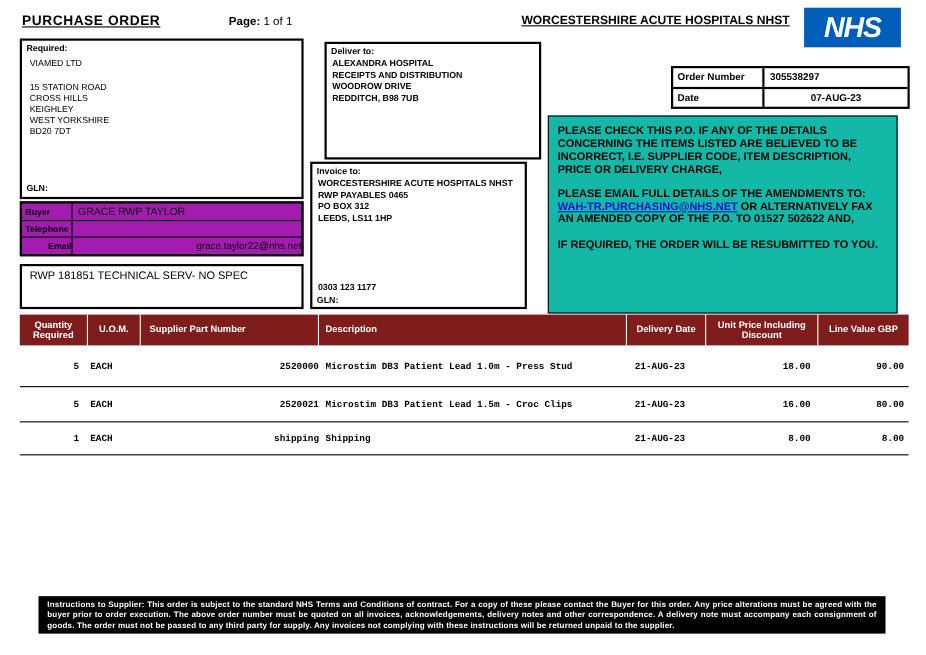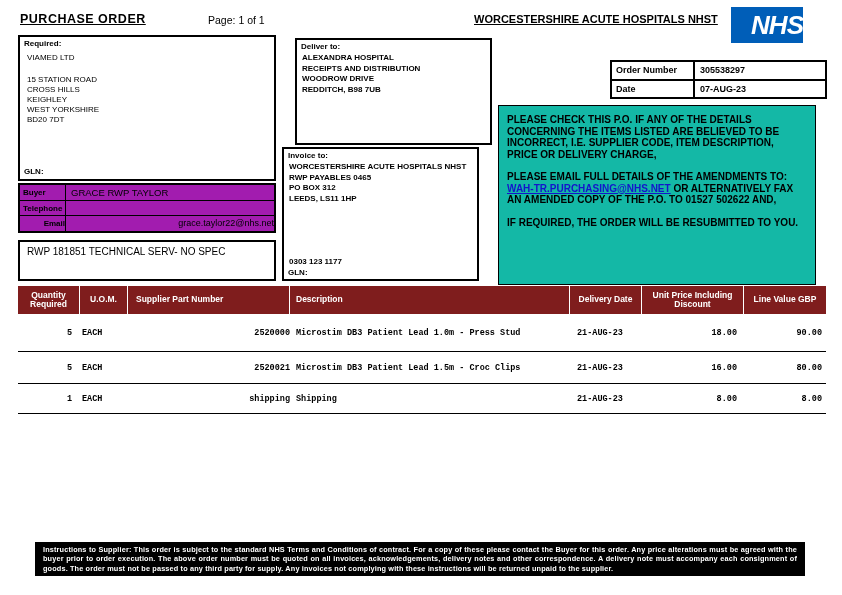--- a/index.html
+++ b/index.html
@@ -1,26 +1,26 @@
 <!DOCTYPE html>
 <html style="--nhs-blue: #005EB8; --link-blue: #1414CC;"><head>
 <meta charset="utf-8">
 <style>
   * { margin:0; padding:0; box-sizing:border-box; }
   html,body { background:#fff; }
   body { font-family:"Liberation Sans",sans-serif; color:#000; }
   #page { position:relative; width:842px; height:595px; background:#fff; overflow:hidden; }
   .abs { position:absolute; }
-  .b { font-weight:normal; }
+  .b { font-weight:bold; }
 
   .po-title { left:20px; top:12px; font-size:12.5px; font-weight:bold; letter-spacing:.5px; text-decoration:underline; }
   .page-line { left:208px; top:14px; font-size:10.5px; }
   .trust-name { left:474px; top:13px; font-size:11px; font-weight:bold; text-decoration:underline; }
-  .nhs-logo { left:731px; top:7px; width:72px; height:36px; background:var(--nhs-blue,#005EB8);
-              display:flex; align-items:center; justify-content:flex-end; }
+  .nhs-logo { left:731px; top:7px; width:88px; height:36px; background:var(--nhs-blue,#005EB8);
+              display:flex; align-items:center; justify-content:center; }
   .nhs-logo span { color:#fff; font-weight:bold; font-style:italic; font-size:26px; letter-spacing:-1px; }
 
   .box { position:absolute; border:2px solid #000; background:#fff; }
 
   .supplier-box { left:18px; top:35px; width:258px; height:146px; }
   .sup-label { position:absolute; left:4px; top:2px; font-size:8px; font-weight:bold; }
   .sup-name { position:absolute; left:7px; top:16px; font-size:8px; }
   .sup-addr { position:absolute; left:7px; top:38px; font-size:8px; line-height:10px; }
   .sup-gln { position:absolute; left:4px; bottom:3px; font-size:8px; font-weight:bold; }
 
@@ -37,21 +37,21 @@
   .deliver-box { left:295px; top:38px; width:197px; height:107px; }
   .addr-label { position:absolute; left:4px; top:2px; font-size:8px; font-weight:bold; }
   .addr-lines { position:absolute; left:5px; top:13px; font-size:8px; font-weight:bold; line-height:10.5px; width:186px; }
 
   .invoice-box { left:282px; top:147px; width:197px; height:134px; }
   .inv-phone { position:absolute; left:5px; bottom:13px; font-size:8px; font-weight:bold; }
   .inv-gln { position:absolute; left:4px; bottom:2px; font-size:8px; font-weight:bold; }
 
   .order-info { left:610px; top:60px; width:217px; height:39px; display:flex; flex-direction:column; border:2px solid #000; position:absolute; background:#fff; }
   .oi-row { display:flex; flex:1; border-bottom:2px solid #000; }
-  .oi-row:last-child { border-bottom:none; }
+  .oi-row:last-child { border-bottom:none;gap:37px; }
   .oi-label { width:83px; border-right:2px solid #000; font-size:9px; font-weight:bold; padding:3px 0 0 4px; }
   .oi-value { flex:1; font-size:9px; font-weight:bold; padding:3px 0 0 5px; }
 
   .notice-box { left:498px; top:105px; width:318px; height:180px; border:1px solid #000; position:absolute; background:#14b8a6; padding:8px 8px 0 8px; }
   .notice-para { font-size:10px; font-weight:bold; line-height:11.5px; margin-bottom:11px; }
   .link { color:var(--link-blue,#1414CC); text-decoration:underline; cursor:pointer; }
 
   .items { left:18px; top:286px; width:808px; position:absolute; }
   .thead { display:flex; background:#7f1d1d; color:#fff; height:28px; }
   .th { display:flex; align-items:center; font-size:8.5px; font-weight:bold; line-height:9.5px; border-right:1.5px solid #fff; }

